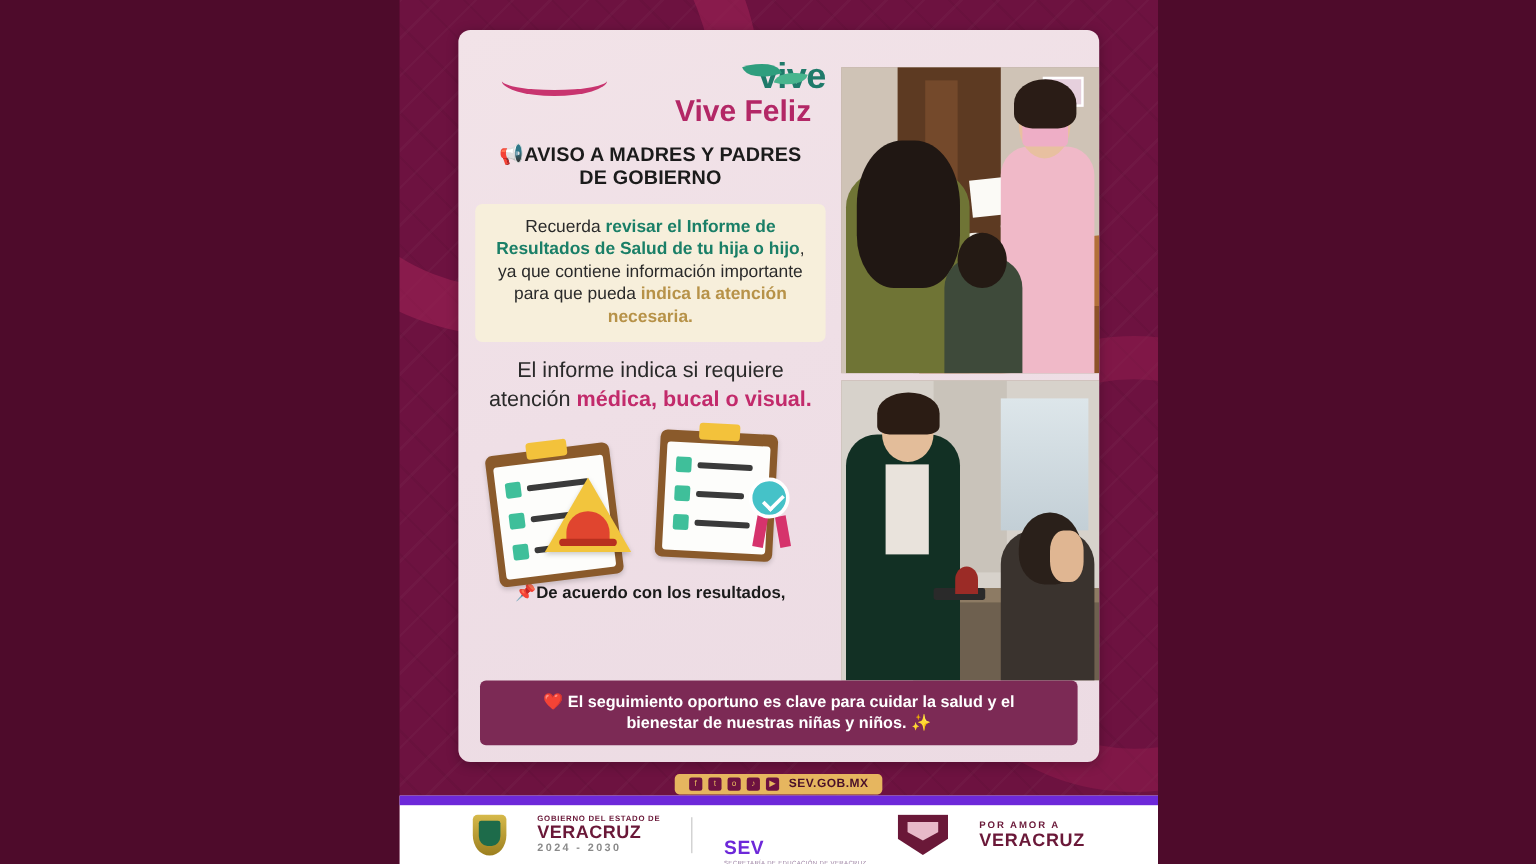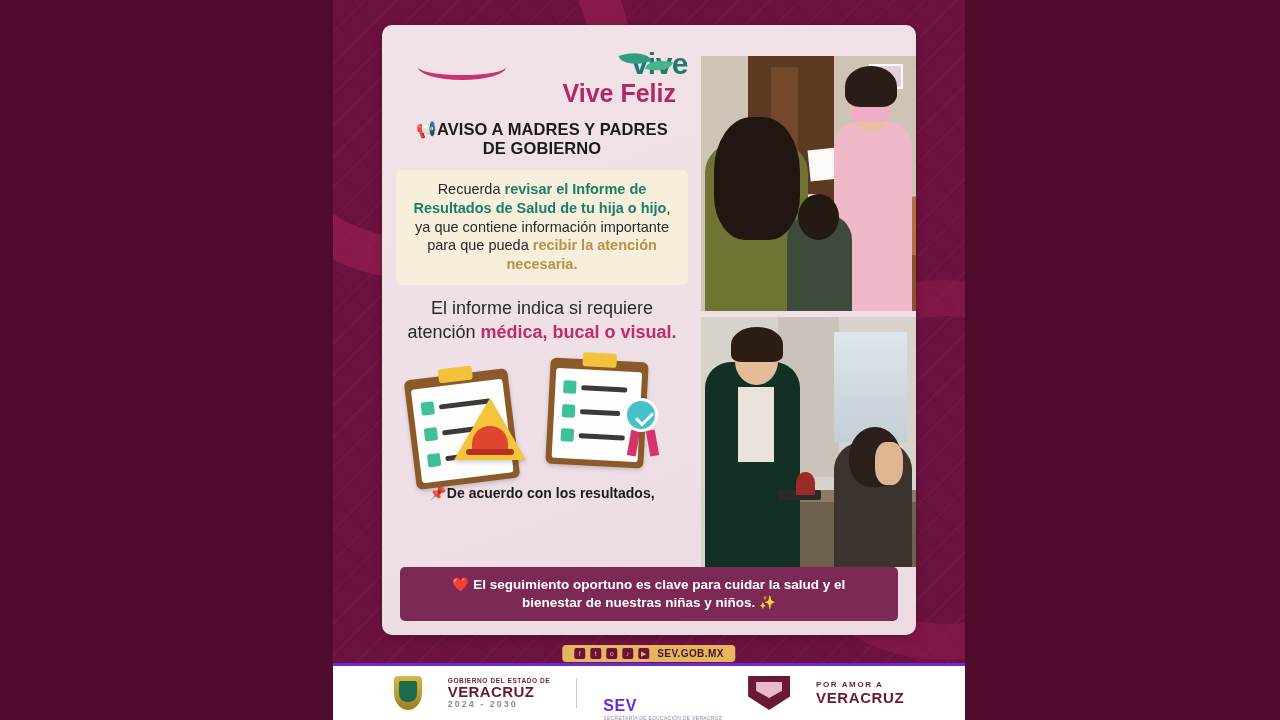--- a/index.html
+++ b/index.html
@@ -315,21 +315,21 @@
 
   
   .gov-footer {
     position: absolute;
     left: 333px; bottom: 0;
     width: 632px; height: 57px;
     background: #ffffff;
     display: flex; align-items: center; justify-content: center;
     gap: 26px;
     z-index: 3;
-    border-top: 3px solid #6d28d9;
+    border-top: 8px solid #6d28d9;
   }
   .shield {
     width: 28px; height: 34px;
     background: linear-gradient(180deg,#d6b94a,#9c7f1f);
     border-radius: 4px 4px 50% 50%;
     position: relative;
   }
   .shield::after {
     content: "";
     position: absolute; left: 5px; top: 5px; right: 5px; bottom: 8px;
@@ -380,21 +380,21 @@
           <div class="smile"></div>
           <div class="logo-vivefeliz">Vive Feliz</div>
         </div>
 
         <div class="headline">
           <span class="pin">📢</span><span>AVISO A MADRES Y PADRES</span><br>
           <span>DE GOBIERNO</span>
         </div>
 
         <div class="hlbox">
-          <span>Recuerda </span><span class="green">revisar el Informe de Resultados de Salud de tu hija o hijo</span><span>, ya que contiene información importante para que pueda </span><span class="gold">recibir la atención necesaria.</span>
+          <span>Recuerda </span><span class="green">revisar el Informe de Resultados de Salud de tu hija o hijo</span><span>, ya que contiene información importante para que pueda </span><span class="gold">indica la atención necesaria.</span>
         </div>
 
         <div class="subnote">
           <span>El informe indica si requiere atención </span><span class="pinkbold">médica, bucal o visual.</span>
         </div>
 
         <div class="illus">
           <div class="clip a">
             <div class="clip-clamp"></div>
             <div class="clip-page">

